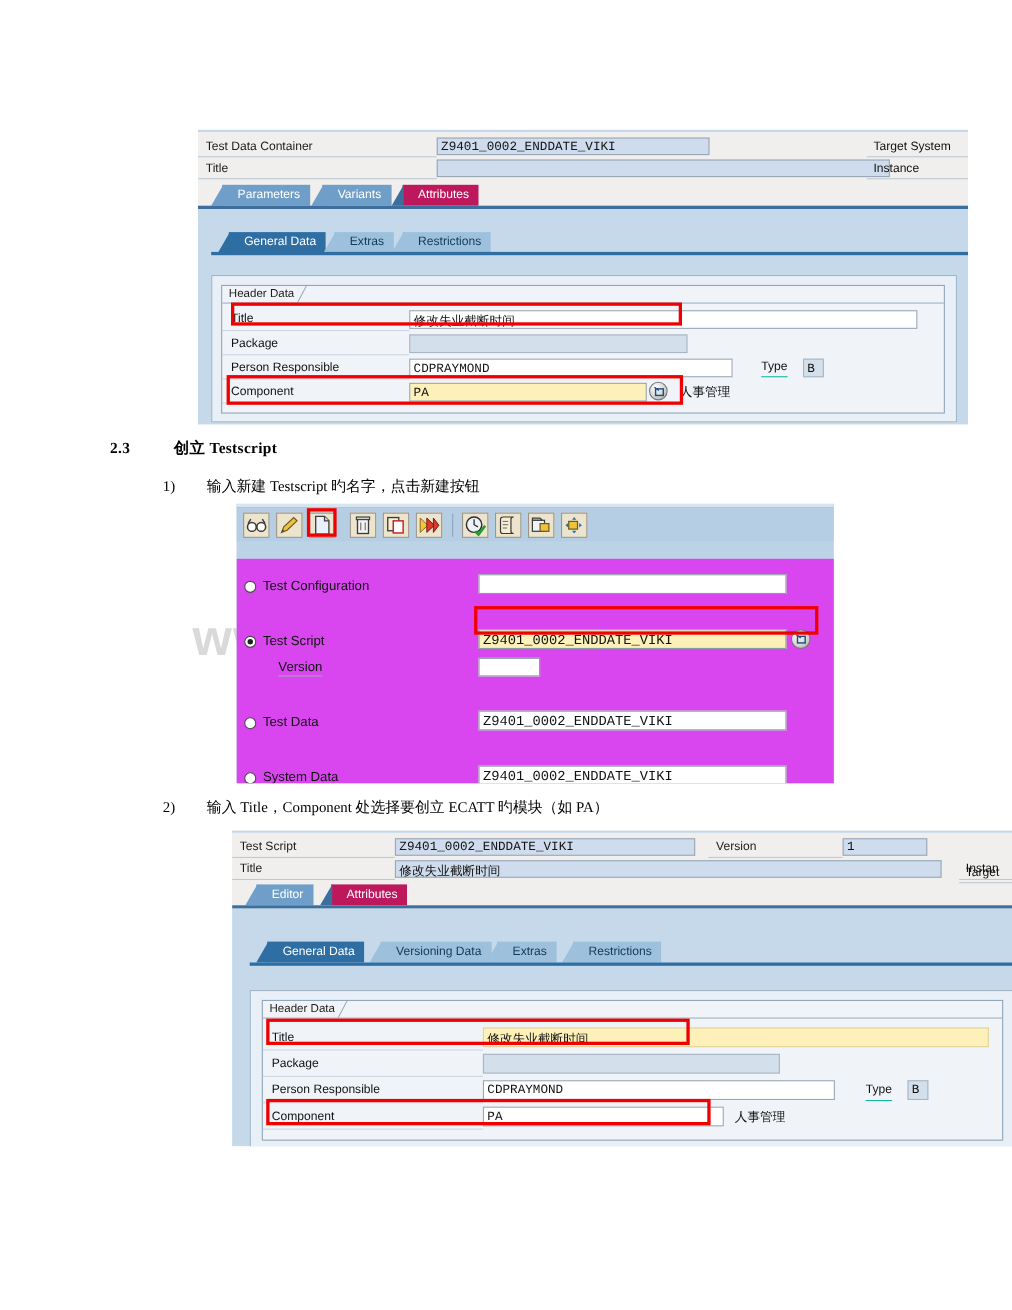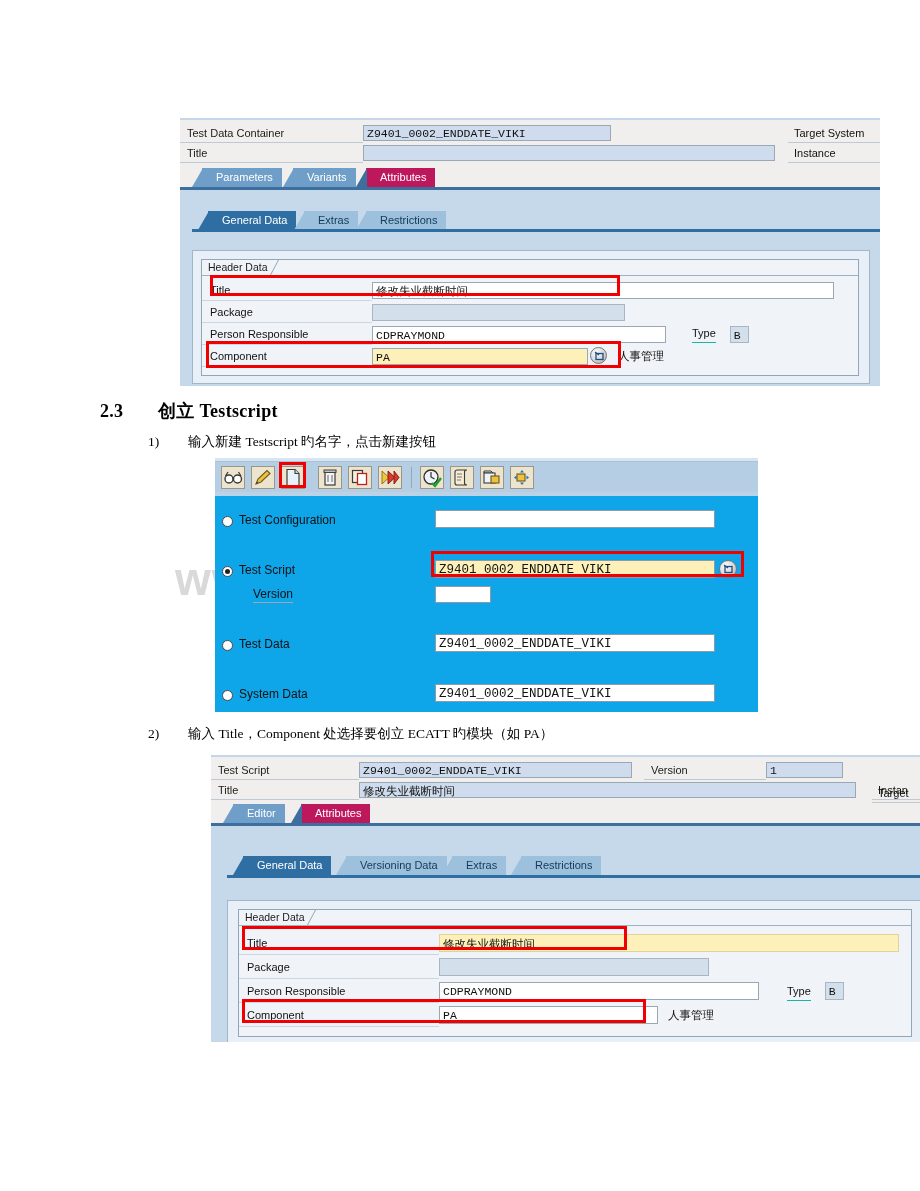--- a/index.html
+++ b/index.html
@@ -13,21 +13,21 @@
     position: relative;
     font-family: "Liberation Serif", "DejaVu Serif", serif;
     overflow: hidden;
   }
 
   
   .doc-h2 {
     position: absolute;
     font-family: "Liberation Serif", "DejaVu Serif", serif;
     font-weight: bold;
-    font-size: 18px;
+    font-size: 14px;
     color: #000;
     letter-spacing: .3px;
     white-space: nowrap;
   }
   .doc-h2 .num { display:inline-block; width: 58px; }
   .doc-item {
     position: absolute;
     font-family: "Liberation Serif", "DejaVu Serif", serif;
     font-size: 13.5px;
     color: #000;
@@ -63,21 +63,21 @@
   .sap-topline { height: 2px; background: #c4d7ea; }
 
   
   .hdr-row {
     display: flex;
     align-items: center;
     height: 20px;
     position: relative;
   }
   .hdr-label {
-    width: 183px;
+    width: 217px;
     padding-left: 7px;
     box-sizing: border-box;
     font-size: 11px;
     color: #1c1c1c;
     border-bottom: 1px solid #bfc9d3;
     height: 20px;
     line-height: 20px;
     overflow: hidden;
     white-space: nowrap;
   }
@@ -492,21 +492,21 @@
       </svg>
     </div>
     <div class="tbtn" style="left:295px;">
       <svg width="22" height="21" viewBox="0 0 22 21" aria-hidden="true">
         <rect x="6" y="7" width="8" height="7" fill="#f0c23c" stroke="#6a5a1f" stroke-width="1.1"></rect>
         <path d="M11 3 L13 5.5 H9 Z M11 18 L13 15.5 H9 Z M18 10.5 L15.5 8.5 V12.5 Z M3 10.5 L5.5 8.5 V12.5 Z" fill="#2a6fb5"></path>
       </svg>
     </div>
   </div>
 
-  <div style="position:absolute; left:0; top:38px; width:614px; height:221px; background:#0ea5e9;">
+  <div style="position:absolute; left:0; top:50px; width:614px; height:221px; background:#d946ef;">
 
     <div class="radio" style="left:7px; top:20px;"></div>
     <div class="rlabel" style="left:24px; top:17px;">Test Configuration</div>
     <div class="rinput" style="left:220px; top:14px; width:280px;"></div>
 
     <div class="radio on" style="left:7px; top:70px;"></div>
     <div class="rlabel" style="left:24px; top:67px;">Test Script</div>
     <div class="rinput yellow" style="left:220px; top:64px; width:280px;">Z9401_0002_ENDDATE_VIKI</div>
     <div class="vhelp" style="left:504px; top:64px; width:18px; height:18px;">
       <svg width="13" height="13" viewBox="0 0 13 13" aria-hidden="true">

